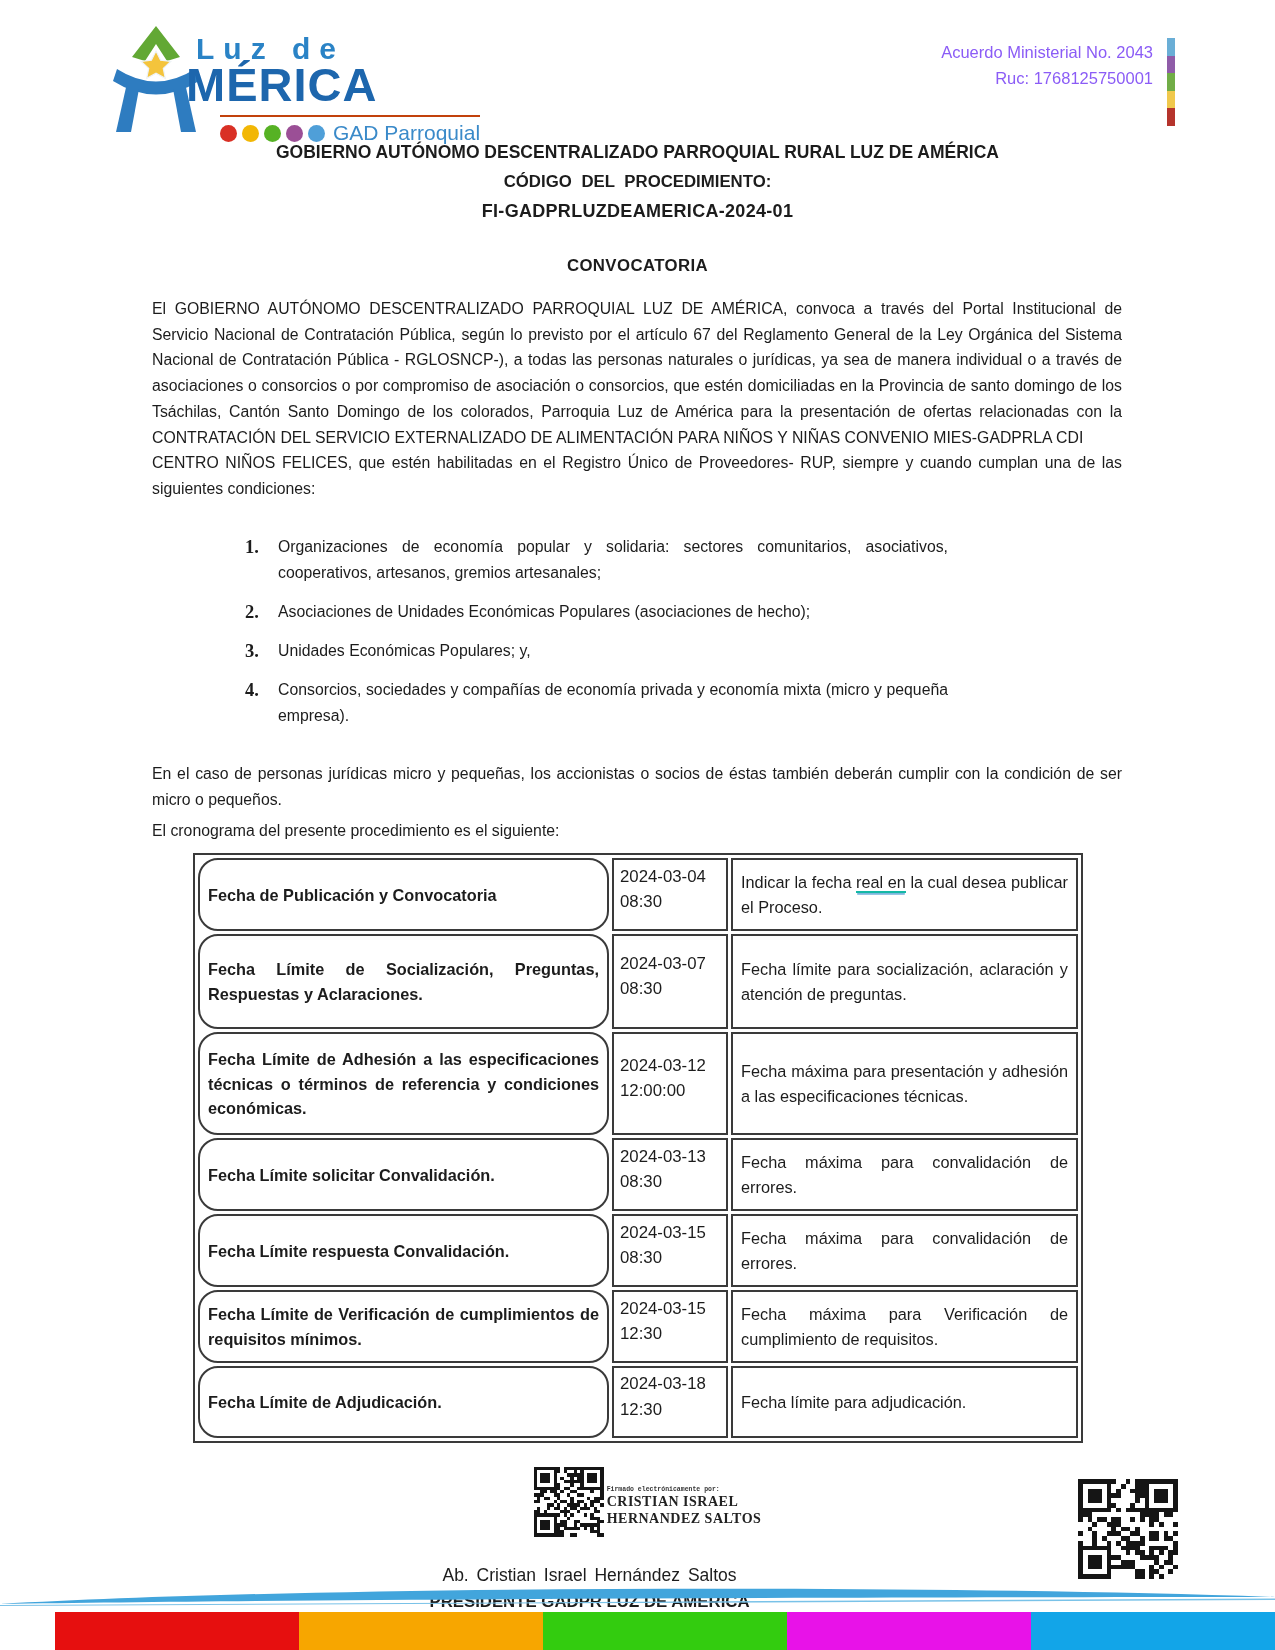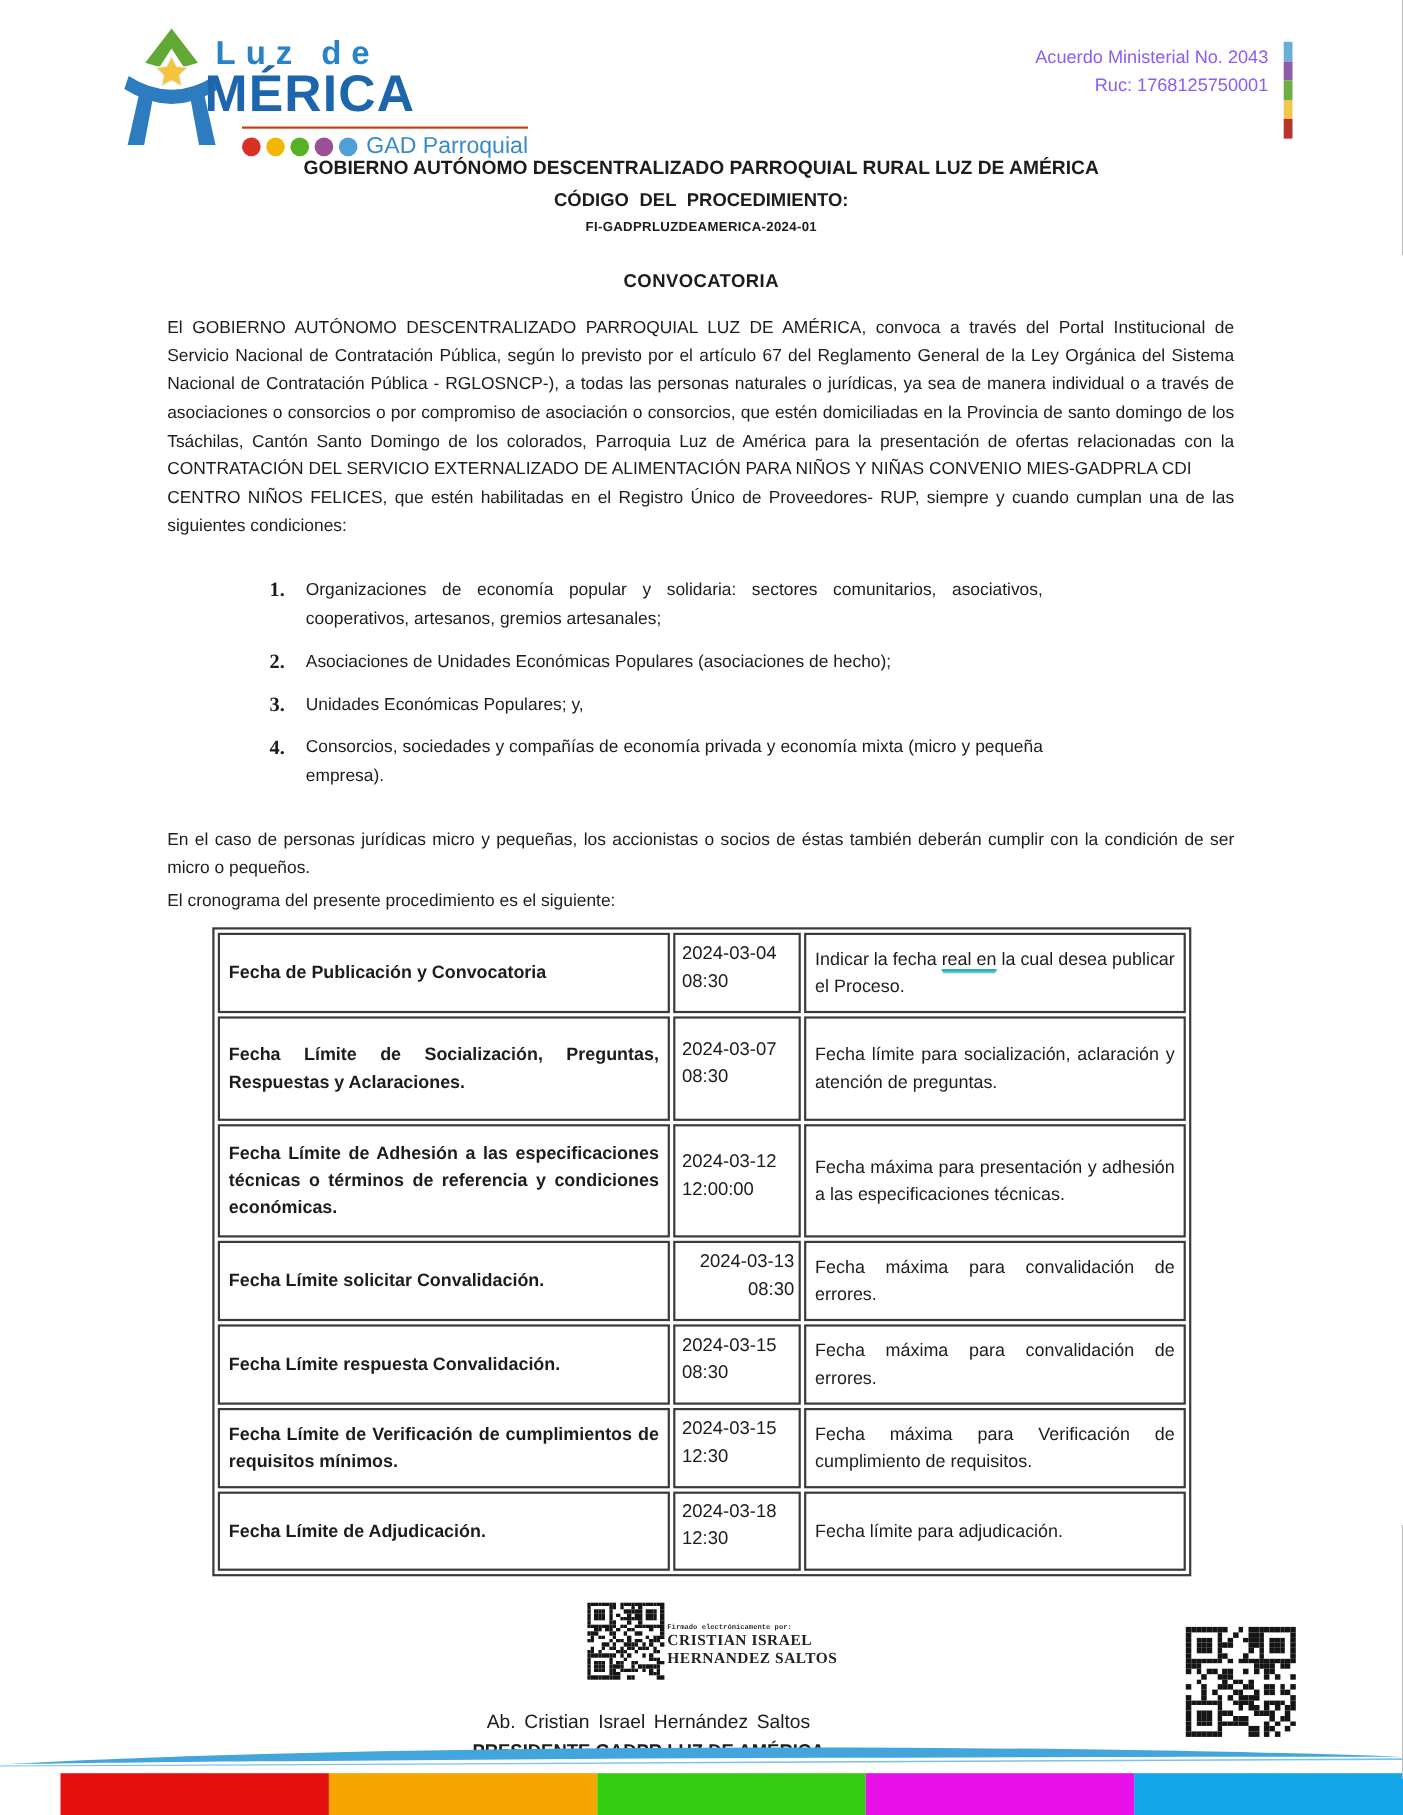--- a/index.html
+++ b/index.html
@@ -23,41 +23,41 @@
   .dot { width:17px; height:17px; border-radius:50%; display:inline-block; }
   .logo-sub { color:#3a8ac9; font-size:21px; margin-left:3px; }
 
   .hdr-right { position:absolute; top:40px; right:122px; text-align:right; color:#8b5cf6; font-size:16.5px; line-height:1.55; }
   .vbar { position:absolute; top:38px; right:100px; width:8px; height:88px; display:flex; flex-direction:column; }
   .vbar i { flex:1; }
 
   
   .title-block { padding-top:138px; text-align:center; font-weight:bold; font-size:17.5px; line-height:1.7; }
   .title-block .t2 { font-size:16.8px; word-spacing:5px; }
-  .title-block .t3 { font-size:12px; letter-spacing:0.3px; }
+  .title-block .t3 { font-size:18px; letter-spacing:0.3px; }
   .section-title { text-align:center; font-weight:bold; font-size:16.8px; margin-top:29px; letter-spacing:0.4px; }
 
   
   .para { margin:0 153px 0 152px; text-align:justify; font-size:15.8px; line-height:1.63; }
   .para.first { margin-top:20px; }
   .conditions { counter-reset:c; list-style:none; margin:32px 0 0 243px; padding:0; width:705px; }
   .conditions li { counter-increment:c; position:relative; padding-left:35px; margin-bottom:13px; text-align:justify; font-size:15.8px; line-height:1.65; }
   .conditions li::before { content: counter(c) "."; position:absolute; left:2px; top:-2px; font-weight:bold; font-size:18.5px; font-family:"Liberation Serif","DejaVu Serif",serif; }
   .after1 { margin-top:32px; }
   .after2 { margin-top:5px; text-align:left; }
 
   
   table.schedule { border-collapse:separate; border-spacing:3px; border:2px solid #3a3a3a; background:#fff; table-layout:fixed; margin:10px 0 0 193px; width:848px; }
   .schedule td { border:2px solid #3a3a3a; padding:3px 8px; vertical-align:middle; font-size:16.3px; line-height:1.5; }
-  .schedule td.c1 { width:391px; font-weight:bold; text-align:justify; }
+  .schedule td.c1 { width:391px; font-weight:bold; text-align:justify;border-radius:20px; }
   .schedule td.c2 { width:102px; font-size:16.8px; padding:3px 4px 14px 6px; }
   .schedule td.c3 { width:327px; text-align:justify; }
   .schedule td.c2 span { display:block; }
   tr.r1 td { height:52px; } tr.r2 td { height:74px; } tr.r3 td { height:82px; }
-  tr.r4 td { height:52px;text-align:right; } tr.r5 td { height:52px; } tr.r6 td { height:52px; } tr.r7 td { height:42px; }
+  tr.r4 td { height:52px; } tr.r5 td { height:52px; } tr.r6 td { height:52px; } tr.r7 td { height:42px; }
   .marked { border-bottom:2px solid #14b8a6; box-shadow: 0 3px 0 -1.2px #7db7dd; }
 
   
   .qr { display:grid; grid-template-columns:repeat(21,1fr); grid-template-rows:repeat(21,1fr); background:#fff; }
   .qr i { background:transparent; } .qr i.on { background:#151515; }
   .qr-small { width:70px; height:70px; }
   .qr-large { position:absolute; top:1479px; right:97px; width:100px; height:100px; }
 
   
   .stamp-row { margin-top:24px; display:flex; justify-content:center; align-items:center; gap:3px; transform:translateX(10px); }

